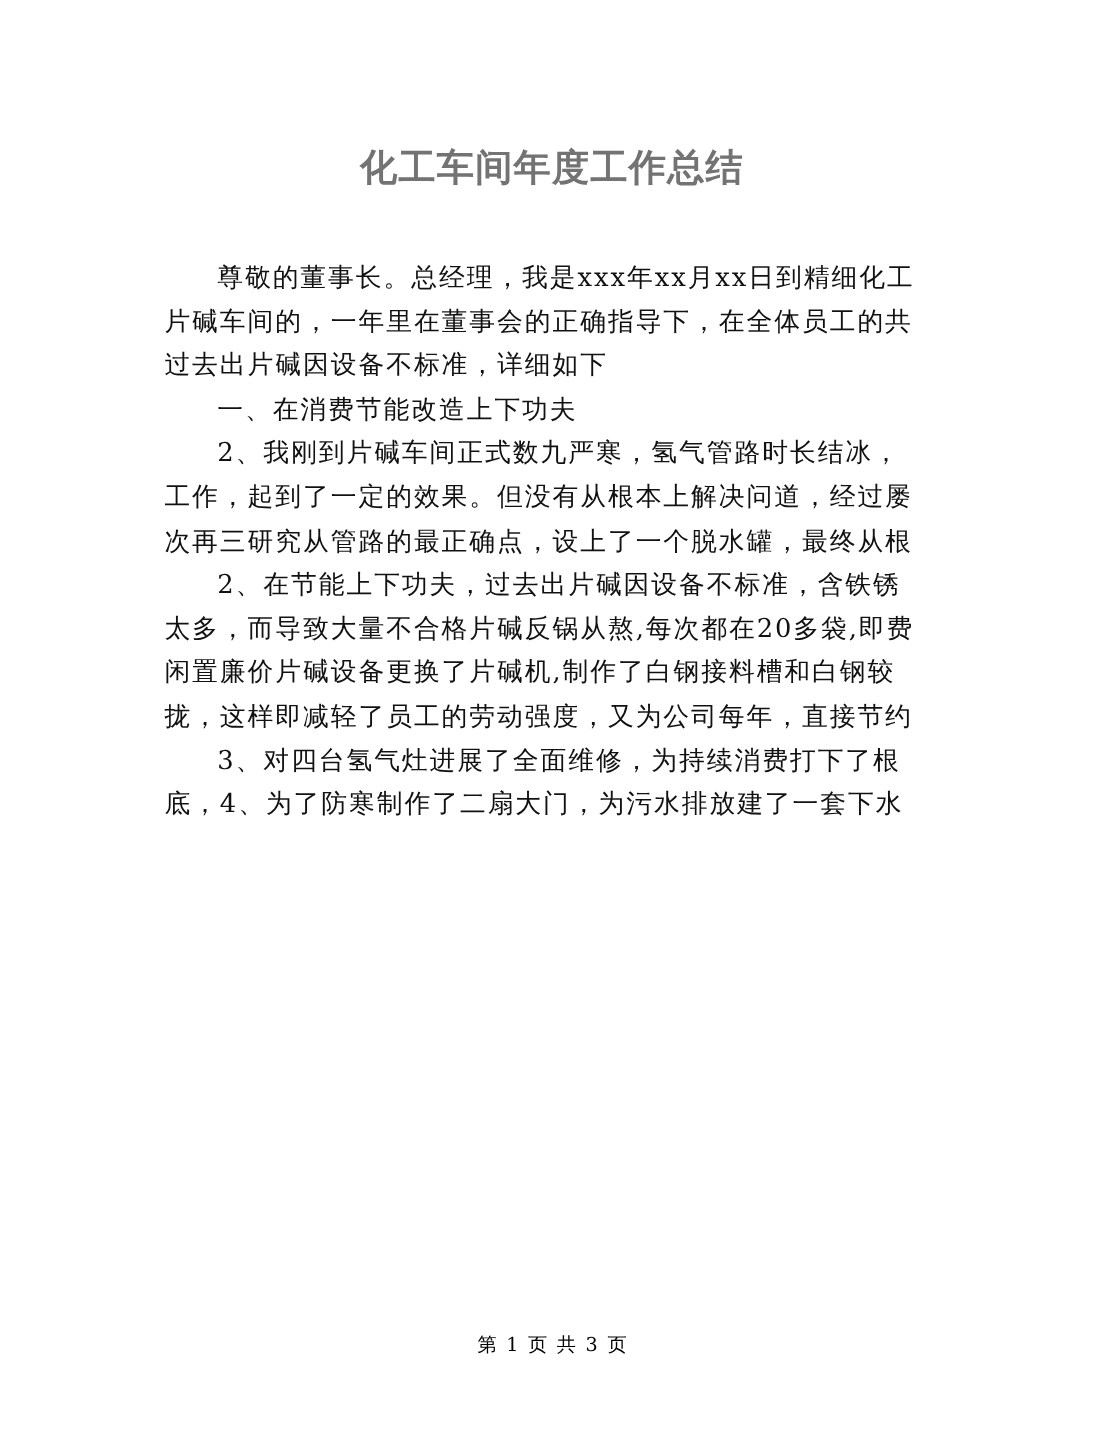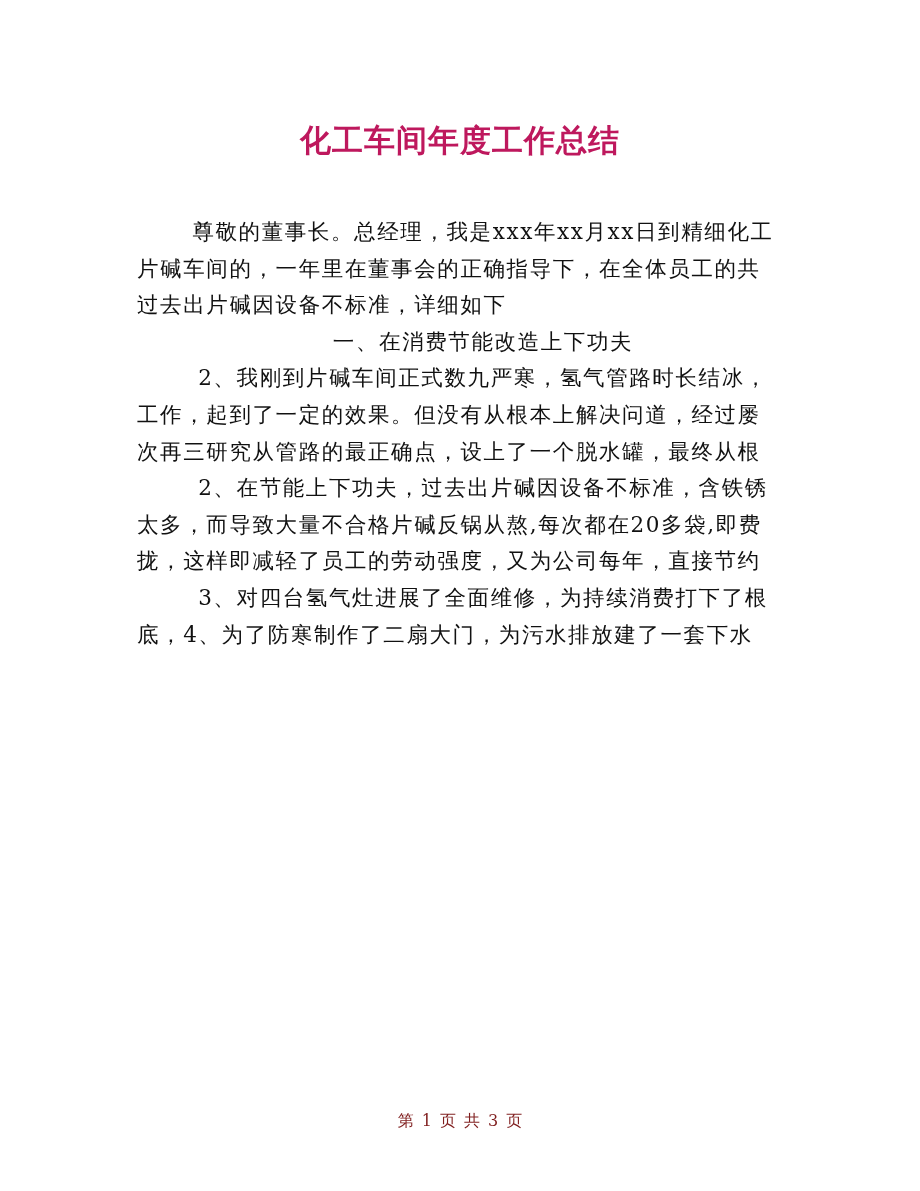--- a/index.html
+++ b/index.html
@@ -1,51 +1,52 @@
 <!DOCTYPE html>
 <html><head>
 <meta charset="utf-8">
 <style>
   html, body { margin: 0; padding: 0; background: #ffffff; }
   body { width: 920px; height: 1191px; position: relative; overflow: hidden; }
   .page { position: absolute; left: 0; top: 0; width: 920px; height: 1191px; background: #fff; }
   .title {
     position: absolute; left: 0; top: 118px; width: 920px; text-align: center;
     font-family: "DejaVu Sans", sans-serif; font-weight: bold; font-size: 31px;
-    color: #be185d; letter-spacing: 1px; line-height: 44px;
+    color: #737373; letter-spacing: 1px; line-height: 44px;
   }
   .body {
     position: absolute; left: 137px; top: 214px; width: 648px;
     font-family: "DejaVu Serif", serif; font-size: 21.5px; color: #111;
     line-height: 36.6px; letter-spacing: 1.6px;
   }
   .line { white-space: nowrap; height: 36.6px; }
-  .indent { padding-left: 44px; text-align: center; }
+  .indent { padding-left: 44px; }
   .footer {
     position: absolute; left: 0; top: 1111px; width: 920px; text-align: center;
-    font-family: "DejaVu Serif", serif; font-size: 16px; color: #7f1d1d; word-spacing: 6px;
+    font-family: "DejaVu Serif", serif; font-size: 16px; color: #000000; word-spacing: 6px;
   }
   .footer span { margin: 0 4px; }
 </style>
 </head>
 <body>
 
 <div class="page">
   <div class="title">化工车间年度工作总结</div>
 
   <div class="body">
     <div class="line indent">尊敬的董事长。总经理，我是xxx年xx月xx日到精细化工</div>
     <div class="line">片碱车间的，一年里在董事会的正确指导下，在全体员工的共</div>
     <div class="line">过去出片碱因设备不标准，详细如下</div>
     <div class="line indent">一、在消费节能改造上下功夫</div>
     <div class="line indent">2、我刚到片碱车间正式数九严寒，氢气管路时长结冰，</div>
     <div class="line">工作，起到了一定的效果。但没有从根本上解决问道，经过屡</div>
     <div class="line">次再三研究从管路的最正确点，设上了一个脱水罐，最终从根</div>
     <div class="line indent">2、在节能上下功夫，过去出片碱因设备不标准，含铁锈</div>
     <div class="line">太多，而导致大量不合格片碱反锅从熬,每次都在20多袋,即费</div>
+    <div class="line">闲置廉价片碱设备更换了片碱机,制作了白钢接料槽和白钢较</div>
     <div class="line">拢，这样即减轻了员工的劳动强度，又为公司每年，直接节约</div>
     <div class="line indent">3、对四台氢气灶进展了全面维修，为持续消费打下了根</div>
     <div class="line">底，4、为了防寒制作了二扇大门，为污水排放建了一套下水</div>
   </div>
 
   <div class="footer">
     <span>第</span><span>1</span><span>页</span><span>共</span><span>3</span><span>页</span>
   </div>
 </div>
 

